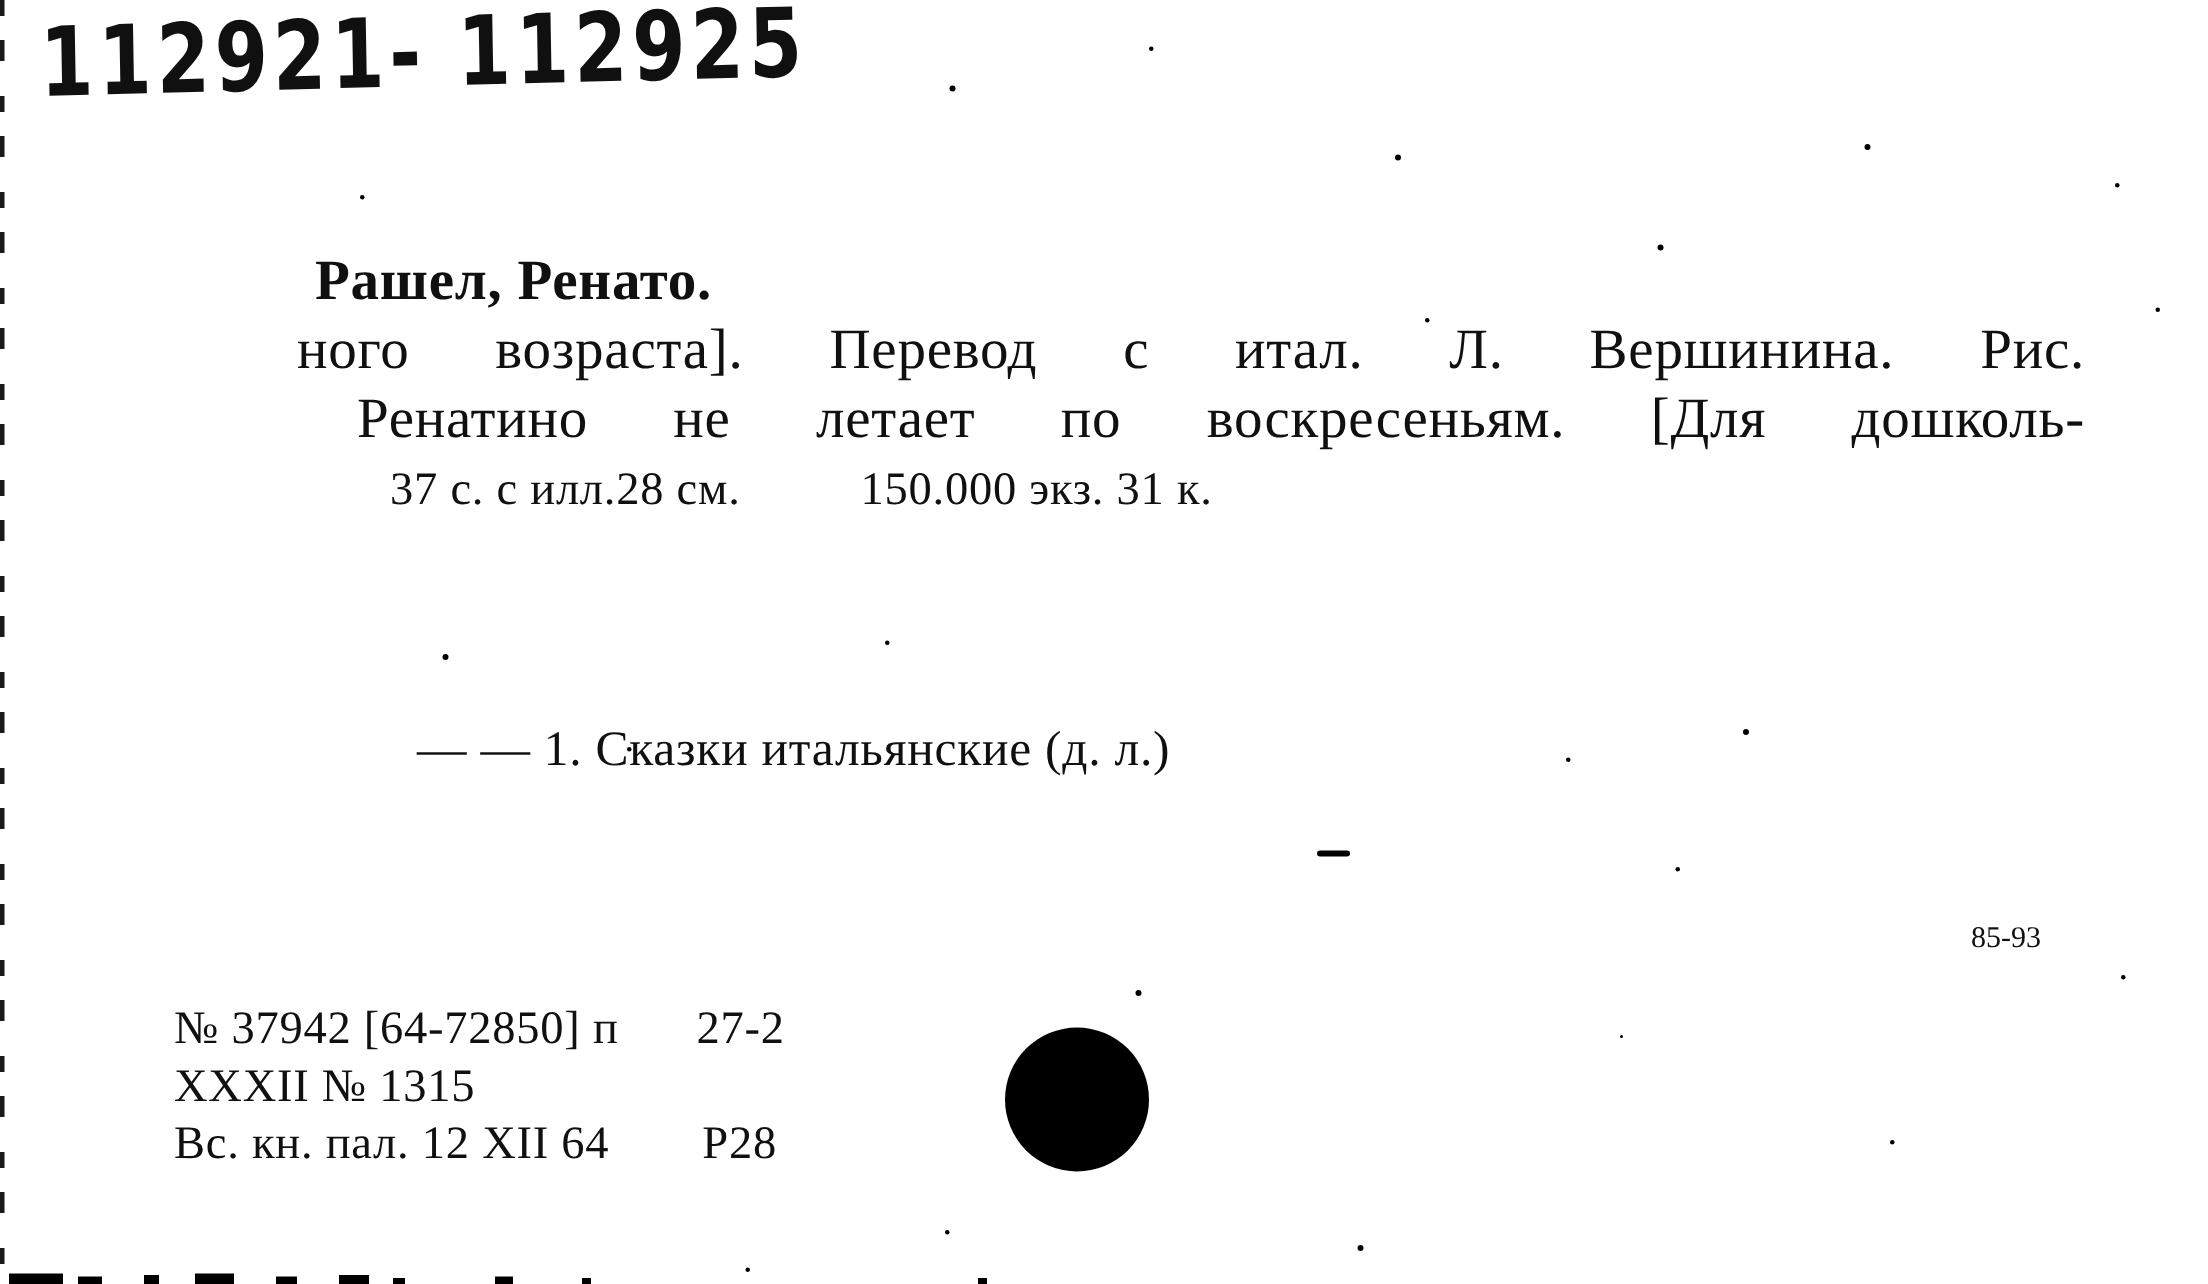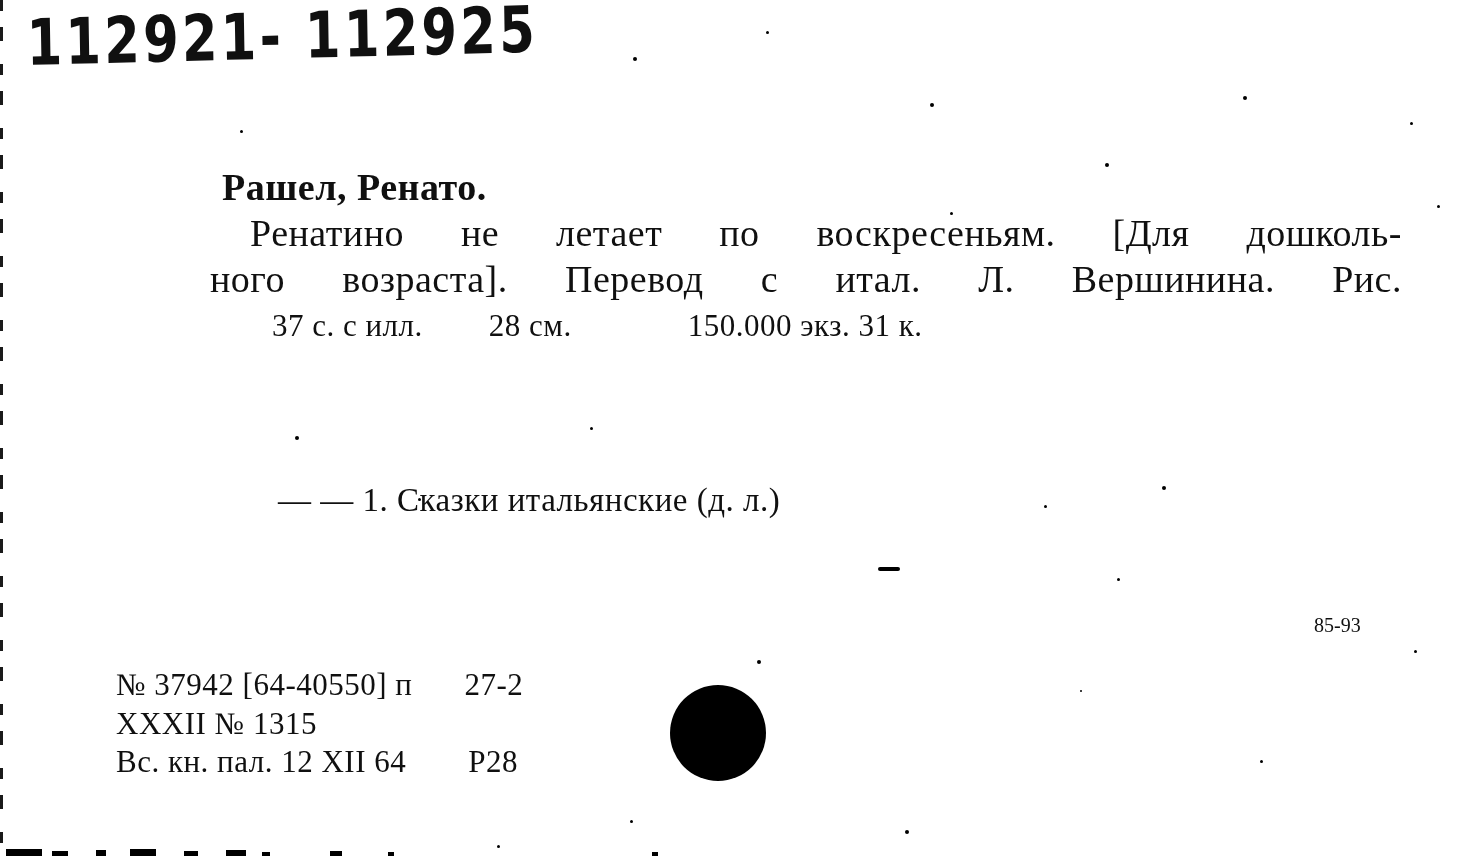--- a/index.html
+++ b/index.html
@@ -36,21 +36,21 @@
     font-size: 64px;
     letter-spacing: 4px;
     transform: scaleX(0.80) rotate(-1.2deg);
     transform-origin: left top;
     white-space: nowrap;
   }
 
   
   .entry {
     position: absolute;
-    left: 210px; top: 164px;
+    left: 198px; top: 164px;
     width: 1192px;
     font-size: 38px;
     line-height: 46px;
     letter-spacing: .5px;
   }
   .heading {
     font-weight: 700;
     font-size: 38px;
     margin: 0 0 0 12px;
   }
@@ -62,22 +62,22 @@
   .bline.indent { padding-left: 40px; }
   .line3 { white-space: nowrap; }
   .line3 .imprint { margin-left: 98px; }
   .collation {
     font-size: 31px;
     line-height: 40px;
     padding-left: 62px;
     margin-top: 4px;
     white-space: nowrap;
   }
-  .collation .c1 { margin-right: 66px; }
-  .collation .c2 { margin-right: 116px; }
+  .collation .c1 { }
+  .collation .c2 { margin-right: 80px; }
 
   .tracing {
     position: absolute;
     left: 278px; top: 482px;
     font-size: 33px;
     letter-spacing: .5px;
     white-space: nowrap;
   }
 
   .shelf-code {
@@ -114,34 +114,34 @@
 <body>
 
 <div class="card">
 
   <div class="edge-line"></div>
 
   <div class="accession">112921- 112925</div>
 
   <div class="entry">
     <div class="heading">Рашел, Ренато.</div>
+    <div class="bline">ного возраста]. Перевод с итал. Л. Вершинина. Рис.</div>
     <div class="bline indent">Ренатино не летает по воскресеньям. [Для дошколь-</div>
-    <div class="bline">ного возраста]. Перевод с итал. Л. Вершинина. Рис.</div>
     <div class="collation">
       <span class="c1">37 с. с илл.</span><span class="c2">28 см.</span><span>150.000 экз. 31 к.</span>
     </div>
   </div>
 
   <div class="tracing">— — 1. Сказки итальянские (д. л.)</div>
 
   <div class="shelf-code">85-93</div>
 
   <div class="registry">
     <div>
-      <span>№ 37942 [64-40550] п</span><span class="gap1">27-2</span>
+      <span>№ 37942 [64-72850] п</span><span class="gap1">27-2</span>
     </div>
     <div>XXXII № 1315</div>
     <div>
       <span>Вс. кн. пал. 12 XII 64</span><span class="gap3">Р28</span>
     </div>
   </div>
 
   <div class="hole-punch"></div>
 
   <div>

